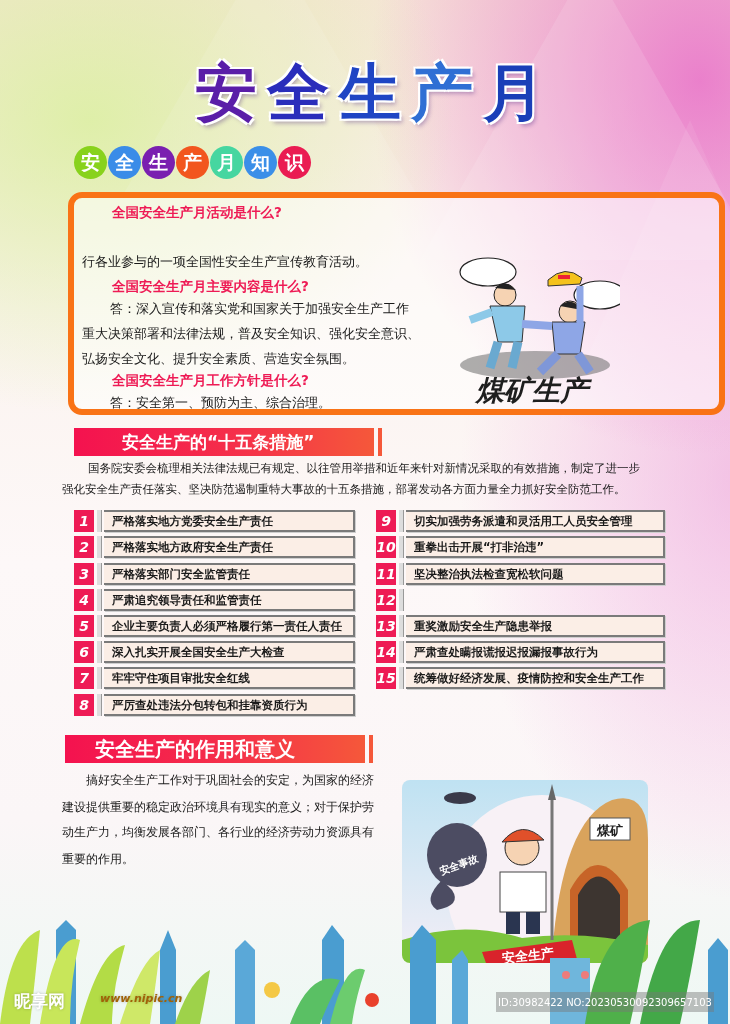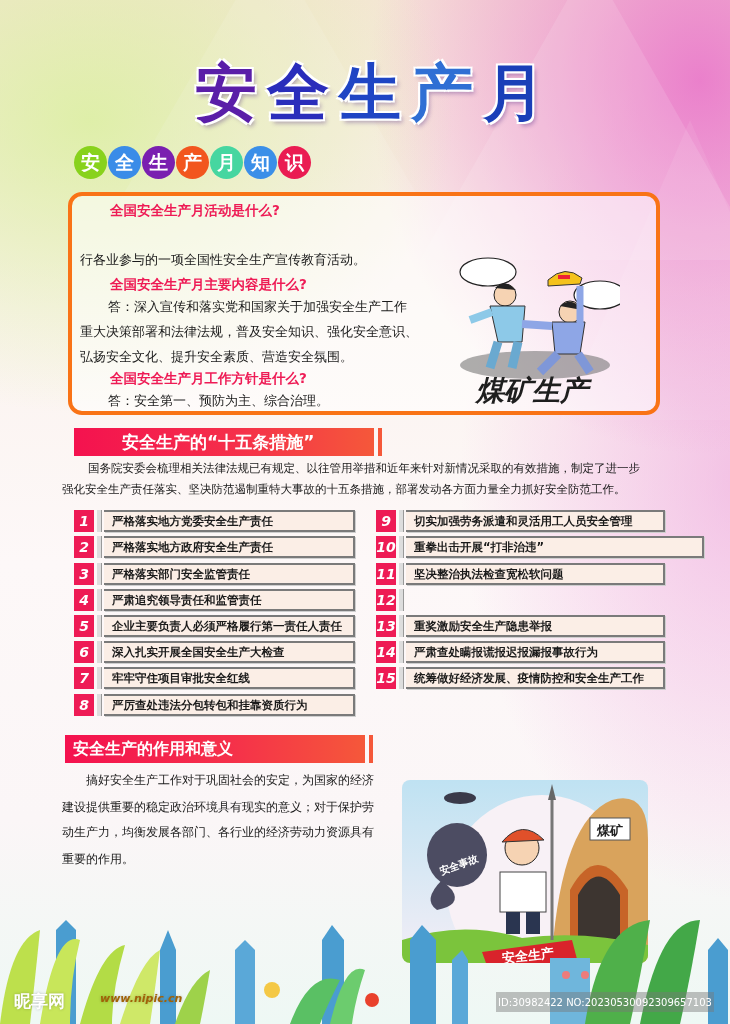--- a/index.html
+++ b/index.html
@@ -39,22 +39,22 @@
   
   .circles { position: absolute; left: 74px; top: 146px; display: flex; gap: 1px; }
   .circle {
     width: 33px; height: 33px; border-radius: 50%;
     color: #fff; font-weight: bold; font-size: 19px;
     display: flex; align-items: center; justify-content: center;
   }
 
   
   .qa-box {
-    position: absolute; left: 68px; top: 192px; width: 592px; height: 223px;
-    border: 4px solid #f97316; border-radius: 14px;
+    position: absolute; left: 68px; top: 192px; width: 657px; height: 223px;
+    border: 6px solid #f97316; border-radius: 14px;
     background: rgba(255,255,255,0.55);
   }
   .qa-q {
     position: absolute; left: 38px; font-size: 13.5px; font-weight: bold; color: #ee1b55;
   }
   .qa-a {
     position: absolute; left: 8px; font-size: 13px; color: #1a1a1a; line-height: 25px;
   }
   .qa-a.indent { text-indent: 28px; }
 
@@ -230,21 +230,21 @@
   <div class="num">8</div>
     <div class="bar"></div>
   <div class="label">严厉查处违法分包转包和挂靠资质行为</div>
 </div>
 
 <div class="measure" style="left:376px;top:510px;width:289px;">
   <div class="num">9</div>
     <div class="bar"></div>
   <div class="label">切实加强劳务派遣和灵活用工人员安全管理</div>
 </div>
-<div class="measure" style="left:376px;top:536px;width:328px;">
+<div class="measure" style="left:376px;top:536px;width:289px;">
   <div class="num">10</div>
     <div class="bar"></div>
   <div class="label">重拳出击开展“打非治违”</div>
 </div>
 <div class="measure" style="left:376px;top:563px;width:289px;">
   <div class="num">11</div>
     <div class="bar"></div>
   <div class="label">坚决整治执法检查宽松软问题</div>
 </div>
 <div class="measure" style="left:376px;top:589px;width:289px;">
@@ -261,21 +261,21 @@
     <div class="bar"></div>
   <div class="label">严肃查处瞒报谎报迟报漏报事故行为</div>
 </div>
 <div class="measure" style="left:376px;top:667px;width:289px;">
   <div class="num">15</div>
     <div class="bar"></div>
   <div class="label">统筹做好经济发展、疫情防控和安全生产工作</div>
 </div>
 
 <div class="section-header" style="left:65px;top:735px;width:300px;">
-  <span style="padding-left:8px;font-size:16px;">安全生产的作用和意义</span>
+  <span style="padding-left:30px;font-size:20px;">安全生产的作用和意义</span>
 </div>
 
 <div class="paragraph" style="left:86px;top:770px;font-size:12px;">搞好安全生产工作对于巩固社会的安定，为国家的经济</div>
 <div class="paragraph" style="left:62px;top:797px;font-size:12px;">建设提供重要的稳定政治环境具有现实的意义；对于保护劳</div>
 <div class="paragraph" style="left:62px;top:823px;font-size:12px;font-family:Liberation Mono, monospace;">动生产力，均衡发展各部门、各行业的经济劳动力资源具有</div>
 <div class="paragraph" style="left:62px;top:849px;font-size:12px;">重要的作用。</div>
 
 <div class="cartoon2">
   <svg width="246" height="183" viewBox="0 0 246 183">
     <defs>

